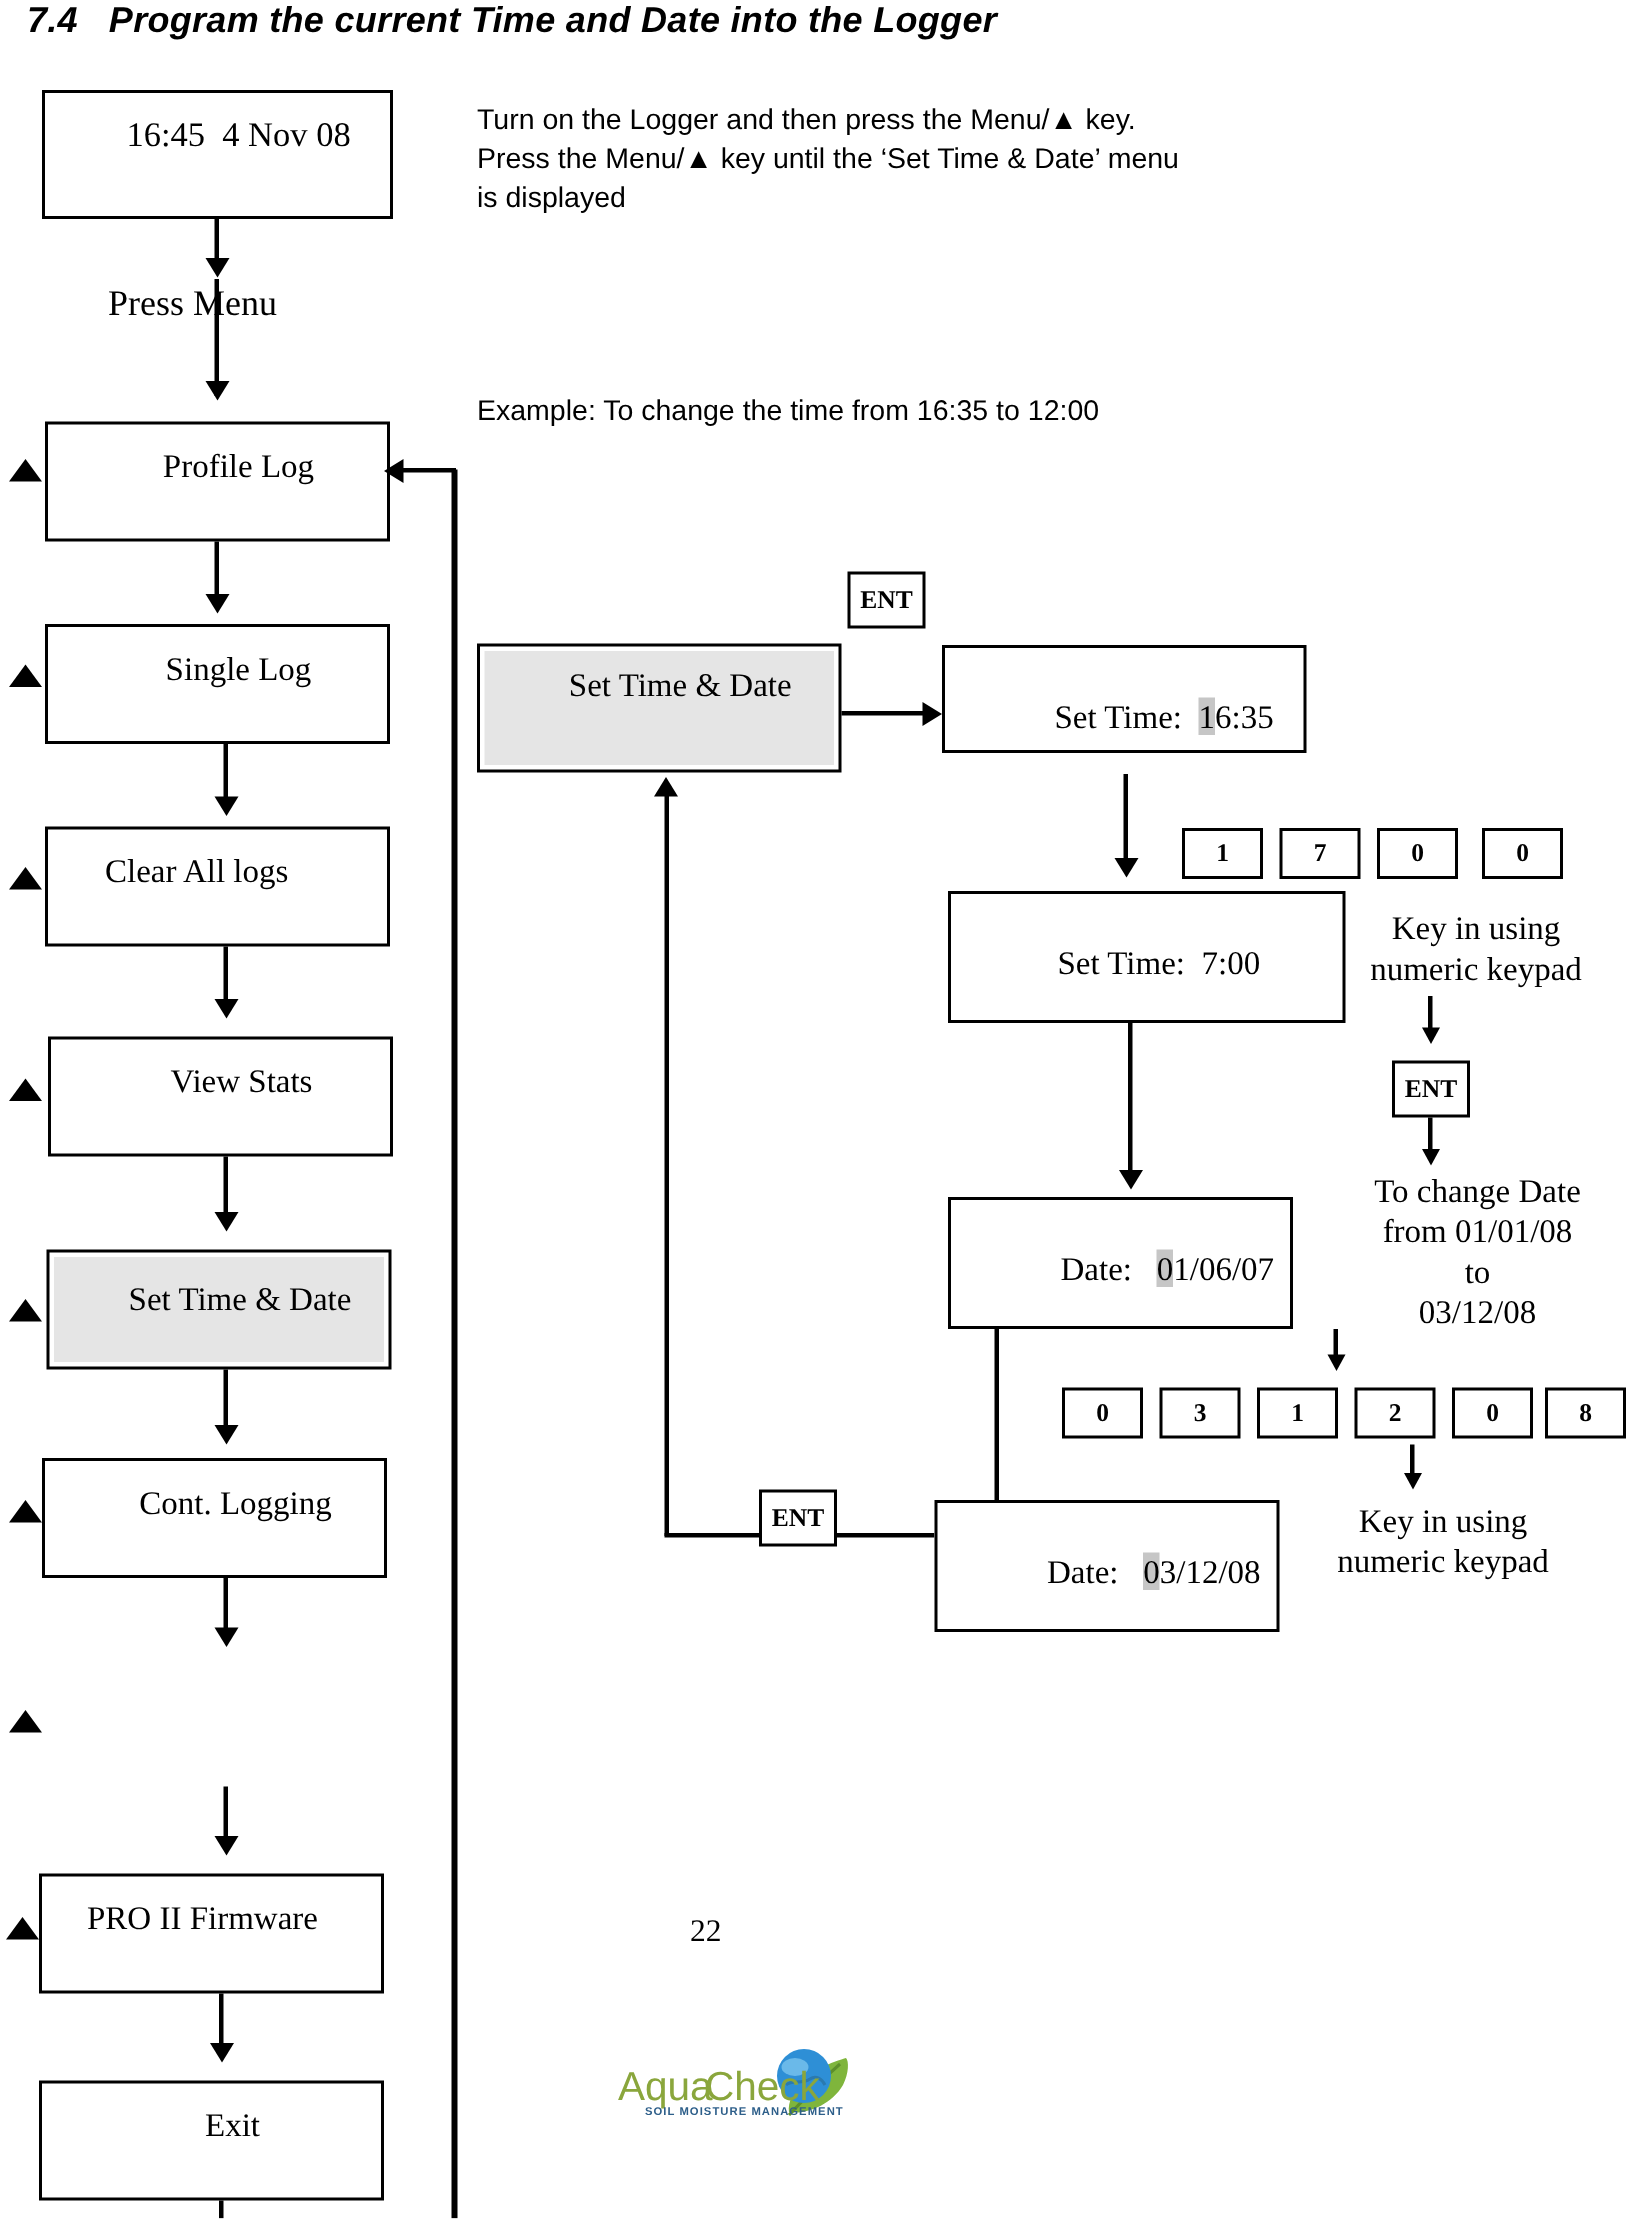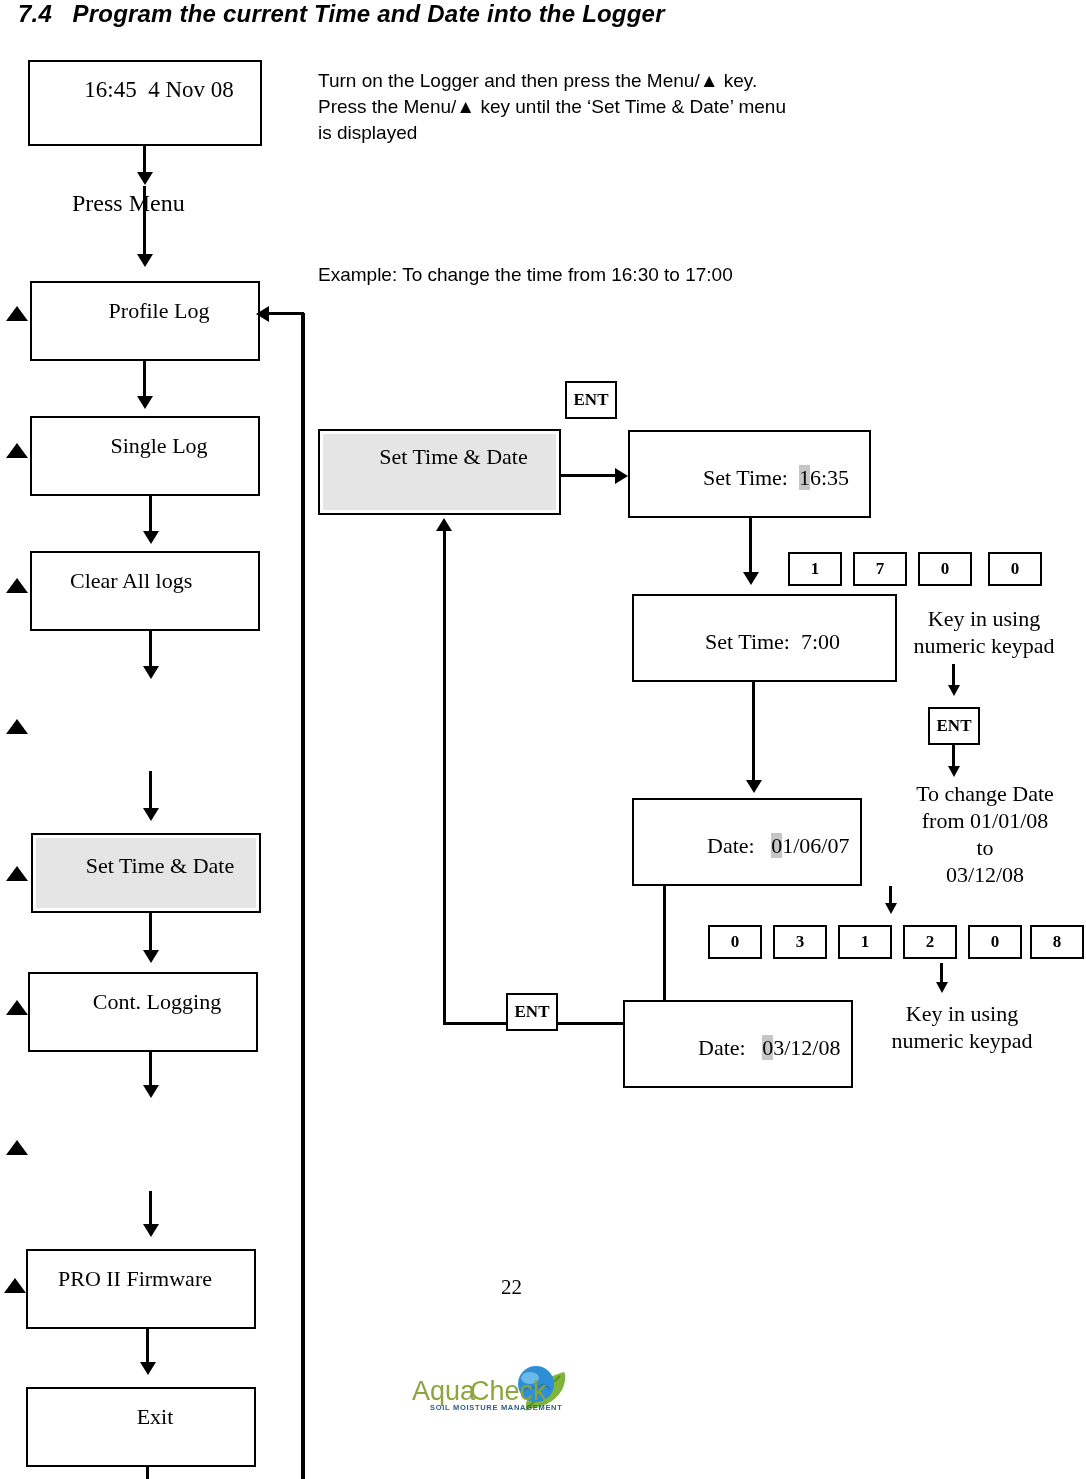--- a/index.html
+++ b/index.html
@@ -183,20 +183,23 @@
   <div class="abs arrow-down" style="left:143px; top:531px;"></div>
 
   <div class="abs uparrow" style="left:6px; top:578px;"></div>
   <div class="abs box menu-box left" style="left:30px; top:551px;">
     <span class="txt" style="padding-left:10px;">Clear All logs</span>
   </div>
   <div class="abs vline" style="left:149px; top:631px; width:3px; height:42px;"></div>
   <div class="abs arrow-down" style="left:143px; top:666px;"></div>
 
   <div class="abs uparrow" style="left:6px; top:719px;"></div>
+  <div class="abs box menu-box center" style="left:32px; top:691px;">
+    <span class="txt">View Stats</span>
+  </div>
   <div class="abs vline" style="left:149px; top:771px; width:3px; height:44px;"></div>
   <div class="abs arrow-down" style="left:143px; top:808px;"></div>
 
   <div class="abs uparrow" style="left:6px; top:866px;"></div>
   <div class="abs box menu-box shaded center" style="left:31px; top:833px;">
     <div class="fill">
       <span class="txt">Set Time &amp; Date</span>
     </div>
   </div>
   <div class="abs vline" style="left:149px; top:913px; width:3px; height:44px;"></div>
@@ -222,42 +225,42 @@
 
   <div class="abs box menu-box center" style="left:26px; top:1387px;">
     <span class="txt">Exit</span>
   </div>
   <div class="abs vline" style="left:146px; top:1467px; width:3px; height:12px;"></div>
 
   <div class="abs instr" style="left:318px; top:68px; width:700px;">Turn on the Logger and then press the Menu/▲ key.
 Press the Menu/▲ key until the ‘Set Time &amp; Date’ menu
 is displayed</div>
 
-  <div class="abs instr" style="left:318px; top:262px; width:700px;">Example: To change the time from 16:30 to 17:00</div>
+  <div class="abs instr" style="left:318px; top:262px; width:700px;">Example: To change the time from 16:35 to 12:00</div>
 
   <div class="abs vline" style="left:301px; top:313px; width:4px; height:1166px;"></div>
   <div class="abs hline" style="left:268px; top:312px; width:36px;"></div>
   <div class="abs arrow-left" style="left:256px; top:306px;"></div>
 
   <div class="abs keycap ent" style="left:565px; top:381px;">ENT</div>
 
   <div class="abs box shaded center" style="left:318px; top:429px; width:243px; height:86px;">
     <div class="fill">
       <span class="txt" style="padding-top:11px;">Set Time &amp; Date</span>
     </div>
   </div>
 
   <div class="abs hline" style="left:561px; top:474px; width:58px;"></div>
   <div class="abs arrow-right" style="left:615px; top:468px;"></div>
 
   <div class="abs vline" style="left:443px; top:530px; width:3px; height:494px;"></div>
   <div class="abs arrow-up" style="left:436px; top:518px;"></div>
   <div class="abs hline" style="left:443px; top:1022px; width:180px;"></div>
 
-  <div class="abs box left" style="left:628px; top:430px; width:243px; height:88px;">
+  <div class="abs box left" style="left:628px; top:430px; width:243px; height:72px;">
     <span class="txt" style="padding-top:11px; padding-left:12px;">
       <span>Set Time:  </span><span class="cur">1</span><span>6:35</span>
     </span>
   </div>
 
   <div class="abs vline" style="left:749px; top:516px; width:3px; height:62px;"></div>
   <div class="abs arrow-down" style="left:743px; top:572px;"></div>
 
   <div class="abs keycap numkey" style="left:788px; top:552px;">1</div>
   <div class="abs keycap numkey" style="left:853px; top:552px;">7</div>
@@ -315,21 +318,21 @@
       <span>Date:   </span><span class="cur">0</span><span>3/12/08</span>
     </span>
   </div>
 
   <div class="abs vline" style="left:940px; top:963px; width:3px; height:24px;"></div>
   <div class="abs arrow-down-sm" style="left:936px; top:982px;"></div>
 
   <div class="abs caption" style="left:862px; top:1000px; width:200px;">Key in using
 numeric keypad</div>
 
-  <div class="abs" id="page-number" style="left:501px; top:1275px;text-align:center;">22</div>
+  <div class="abs" id="page-number" style="left:460px; top:1275px;text-align:center;">22</div>
 
   <div class="abs" id="logo-wrap" style="left:408px; top:1360px;">
     <svg width="175" height="60" viewBox="0 0 175 60">
 
       <path d="M118 48 C128 50 146 44 154 30 C158 22 158 14 156 12 C150 14 136 18 128 26 C121 33 117 42 118 48 Z" fill="#7fb53c"></path>
       <path d="M118 50 C124 44 136 30 152 16" stroke="#5d8f2a" stroke-width="2" fill="none"></path>
 
       <circle cx="128" cy="24" r="18" fill="#2e8fd6"></circle>
       <ellipse cx="122" cy="18" rx="9" ry="6" fill="#7fc7ef" opacity="0.75"></ellipse>
       <path d="M116 30 C120 26 126 30 132 26 C136 23 140 26 142 30" stroke="#2a7ab0" stroke-width="2" fill="none"></path>

